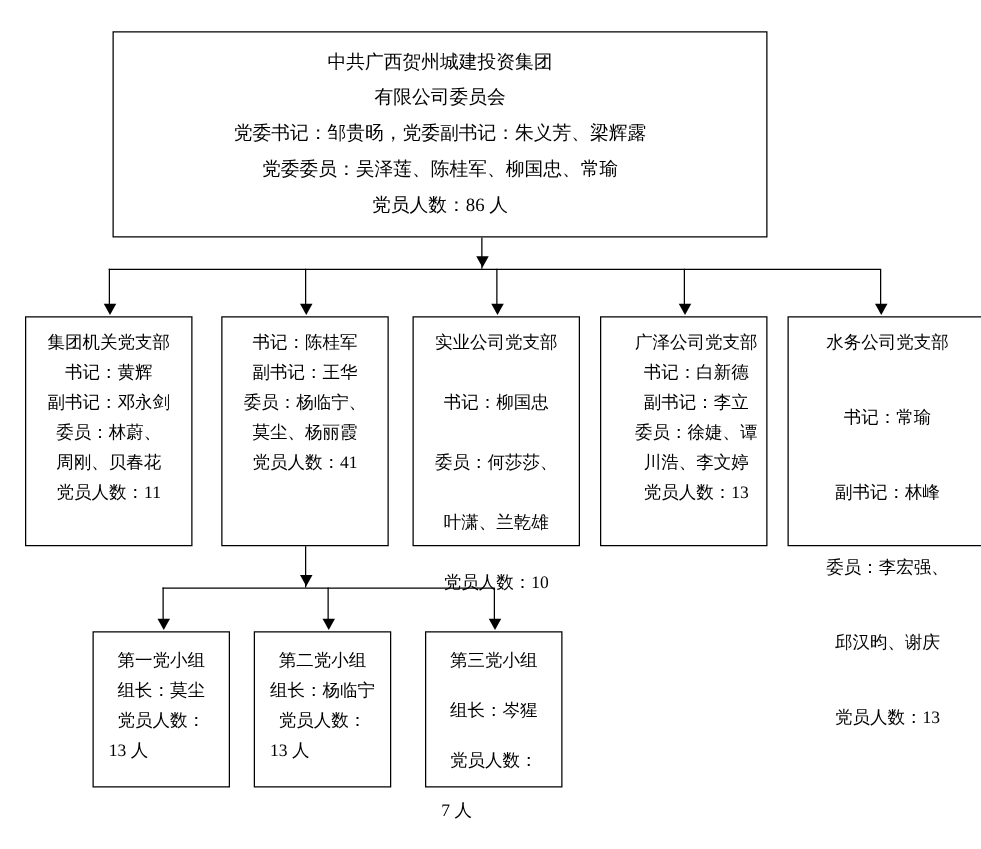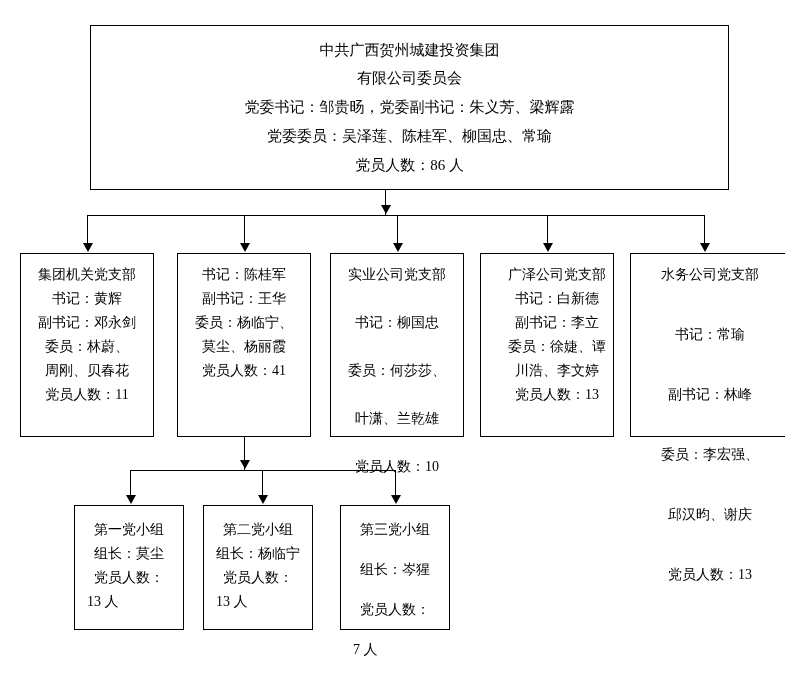--- a/index.html
+++ b/index.html
@@ -37,21 +37,21 @@
   }
   .node .line {
     white-space: nowrap;
     line-height: 1.62;
   }
 
   
   #root-node {
     left: 90px;
     top: 25px;
-    width: 639px;
+    width: 524px;
     height: 165px;
     justify-content: center;
   }
   #root-node .line {
     font-size: 15px;
     line-height: 1.92;
   }
 
   
   .branch {

